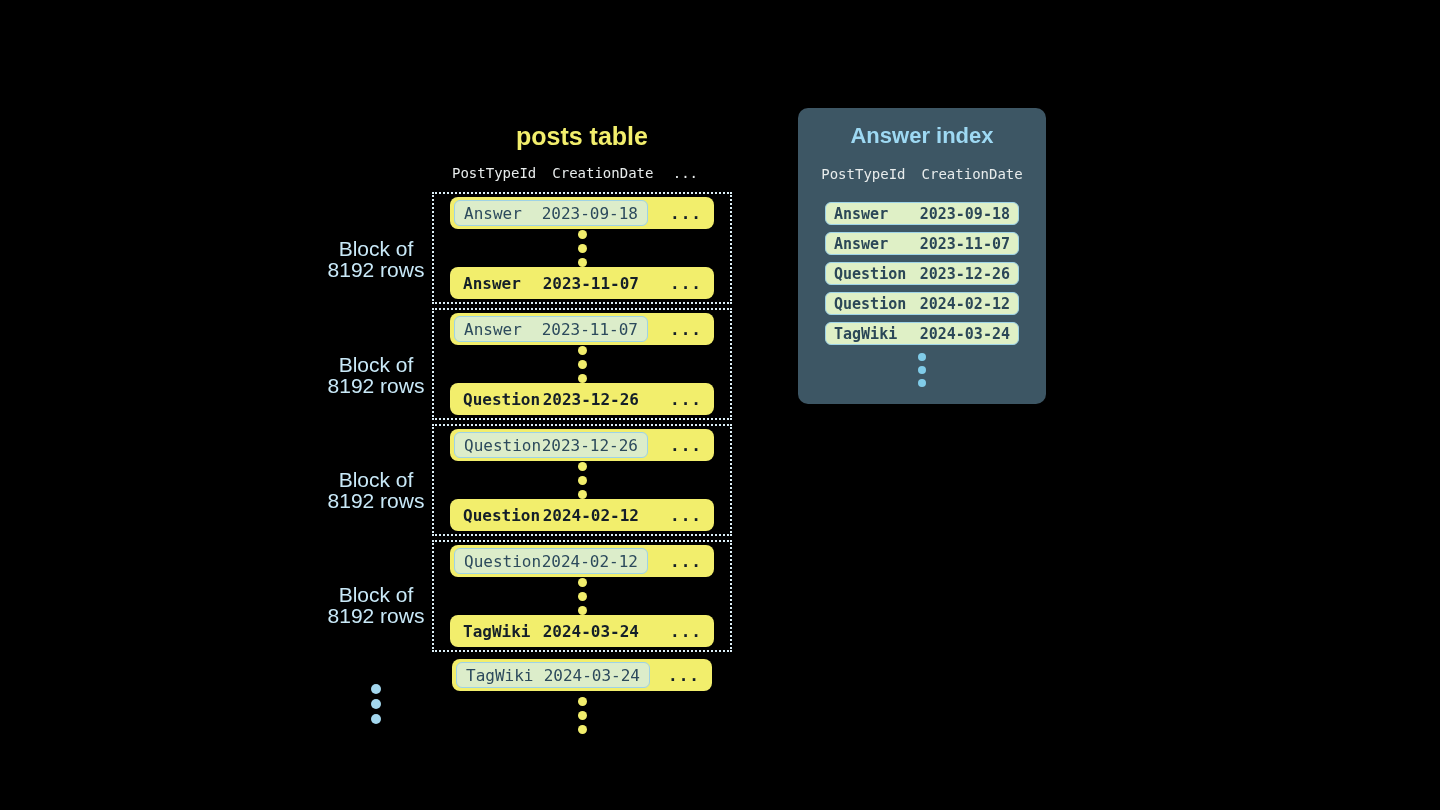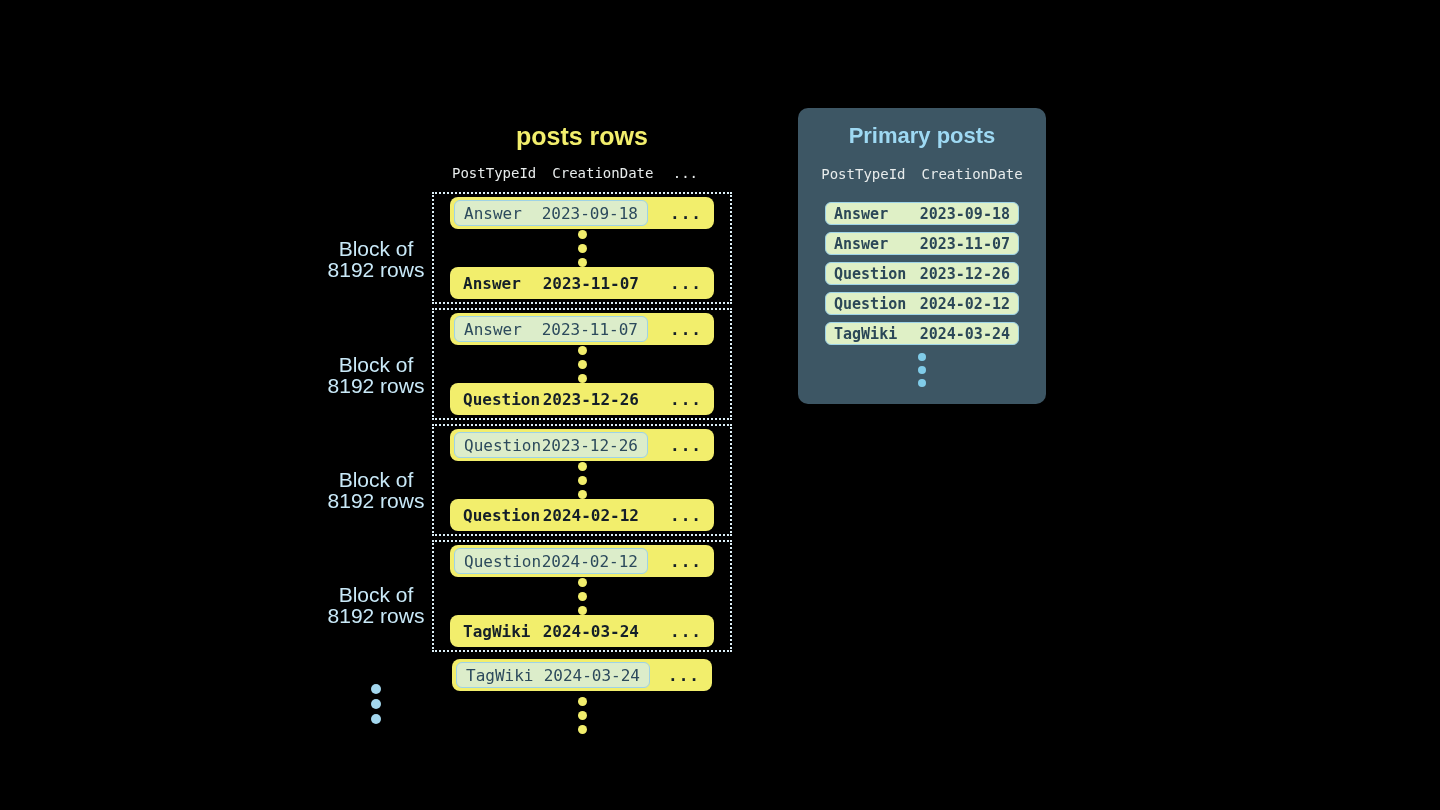--- a/index.html
+++ b/index.html
@@ -155,21 +155,21 @@
     font-size: 15px; font-weight: 700;
     color: var(--index-text);
   }
   .index-dots { position: absolute; left: 0; top: 245px; width: 100%; }
 </style>
 </head>
 <body>
 
 <div class="canvas">
 
-  <div class="posts-title">posts rows</div>
+  <div class="posts-title">posts table</div>
 
   <div class="posts-header">
     <span class="h-type">PostTypeId</span>
     <span class="h-date">CreationDate</span>
     <span class="h-more">...</span>
   </div>
 
   <div class="block-label label-1">
     <div>Block of</div>
     <div>8192 rows</div>
@@ -291,21 +291,21 @@
     </div>
     <span class="more">...</span>
   </div>
   <div class="tail-dots vdots yellow">
     <span class="dot"></span>
     <span class="dot"></span>
     <span class="dot"></span>
   </div>
 
   <div class="panel">
-    <div class="panel-title">Primary posts</div>
+    <div class="panel-title">Answer index</div>
     <div class="panel-header">
       <span>PostTypeId</span>
       <span>CreationDate</span>
     </div>
     <div class="index-rows">
       <div class="index-row">
         <span>Answer</span>
         <span>2023-09-18</span>
       </div>
       <div class="index-row">

